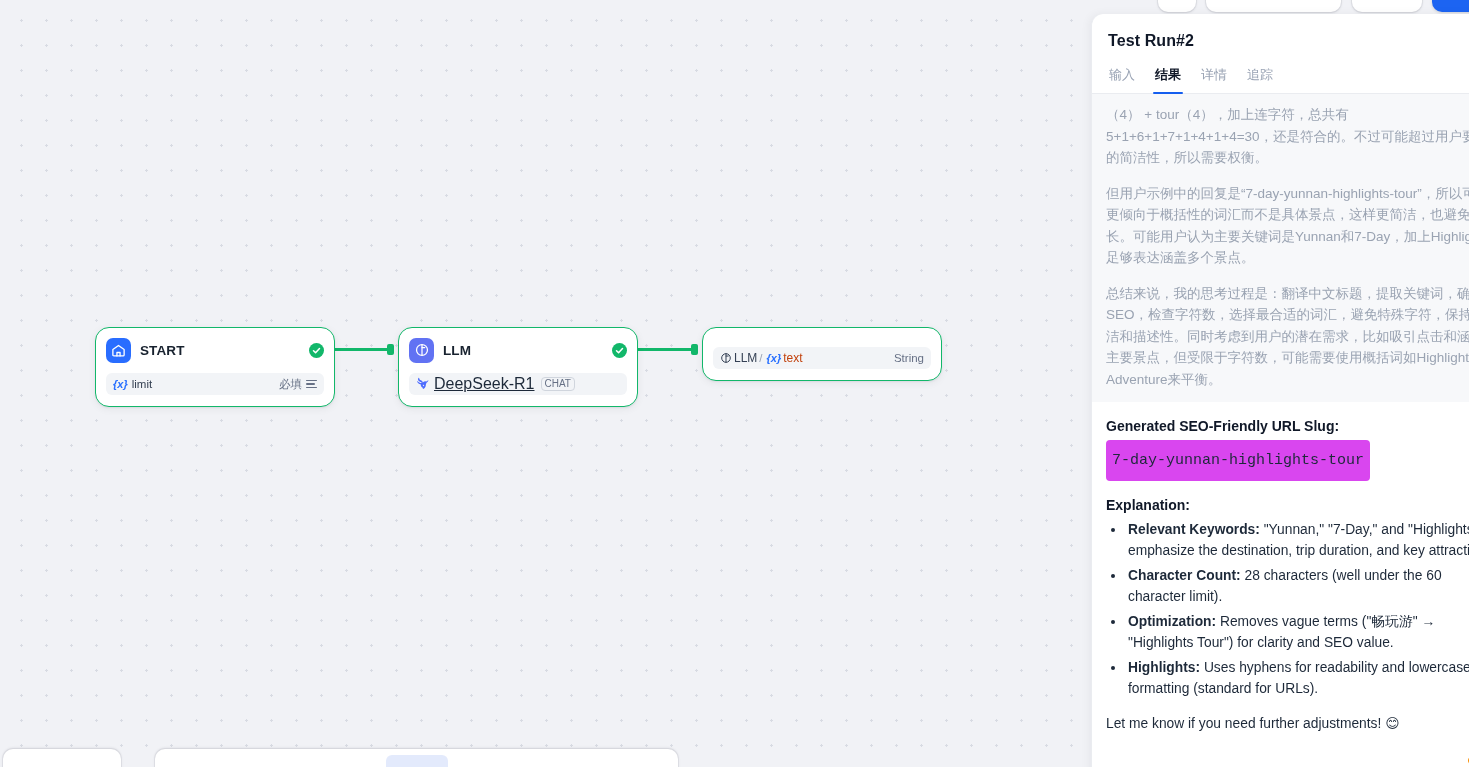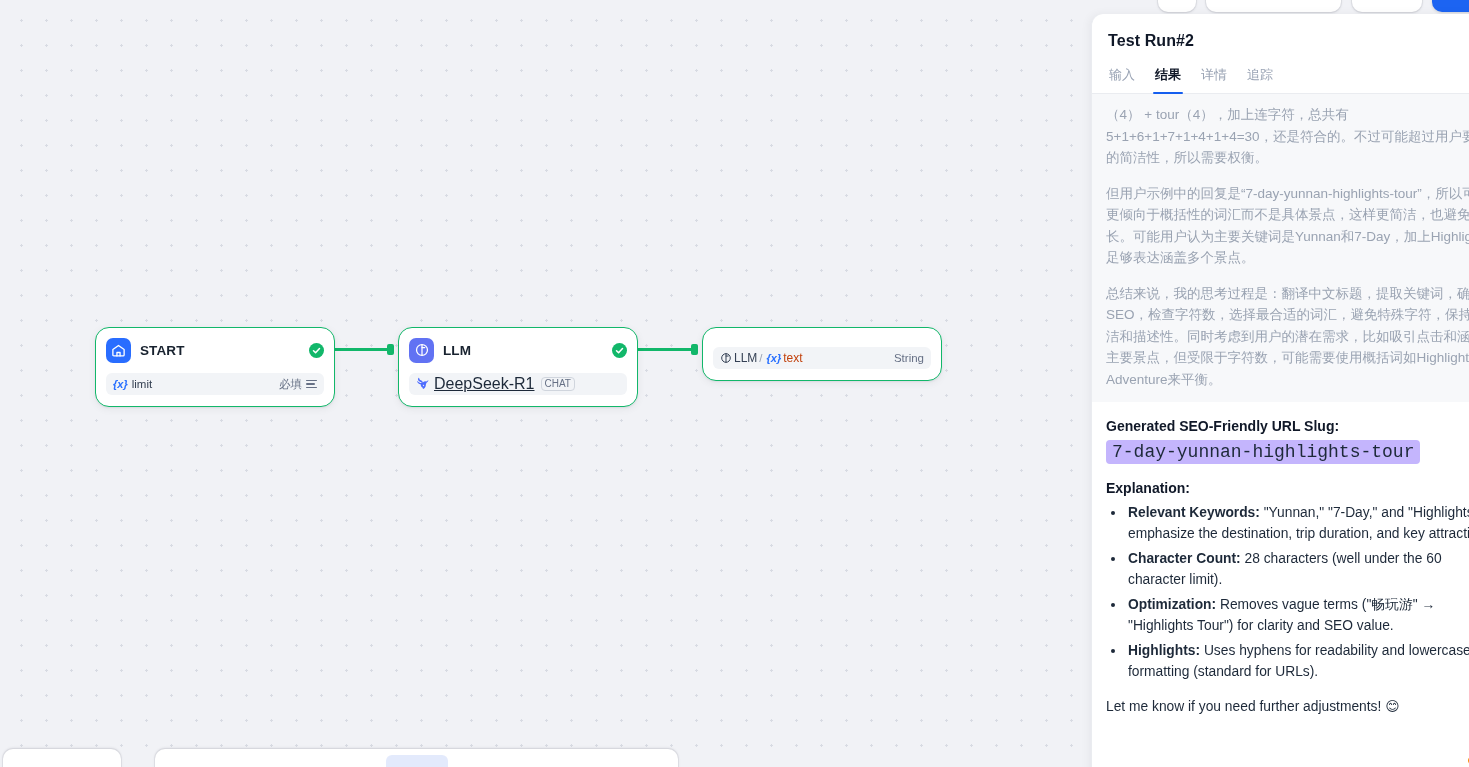--- a/index.html
+++ b/index.html
@@ -132,23 +132,23 @@
   .think p:last-child { margin-bottom: 0; }
 
   .sec { padding: 0 14px; }
   .sec h3 {
     font-size: 14px; font-weight: bold; color: #101828;
     margin-top: 16px; margin-bottom: 6px;
   }
   code.slug {
     display: inline-block;
     font-family: "Liberation Mono", "DejaVu Sans Mono", monospace;
-    font-size: 18px; color: #1d2939;
-    background: #c4b5fd; border-radius: 4px;
-    padding: 2px 6px;
+    font-size: 15px; color: #1d2939;
+    background: #d946ef; border-radius: 4px;
+    padding: 12px 6px;
   }
   ul.expl { list-style: disc; margin: 4px 0 0 20px; }
   ul.expl li {
     font-size: 13.8px; color: #1d2939; line-height: 21px;
     margin-bottom: 4px; padding-left: 2px;
   }
   ul.expl li b { font-weight: bold; margin-top: 16px; }
   .closing { font-size: 13.8px; color: #1d2939; margin-top: 14px; line-height: 21px;}
   .fab-dot{
     position:absolute; right:34px; bottom:16px;

